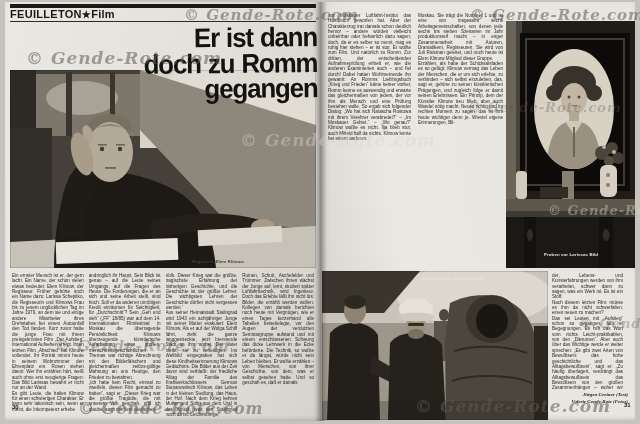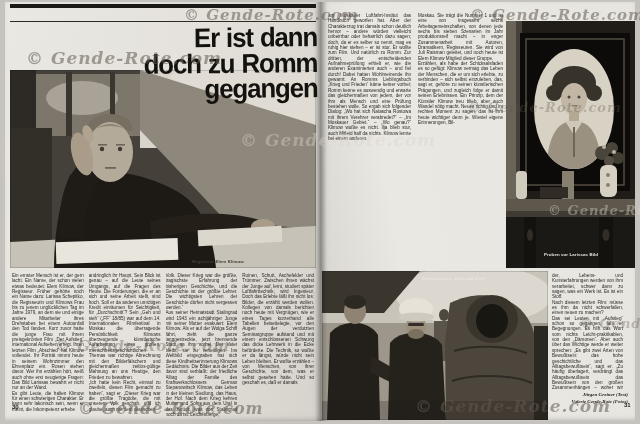--- a/index.html
+++ b/index.html
@@ -50,20 +50,21 @@
   .wm-dark{color:rgba(96,89,79,.55);}
   .wm-light{color:rgba(216,211,200,.42);}
 </style>
 </head>
 <body>
 
 <div class="scan">
 
   <div class="page page-left">
     <div class="topbar"></div>
+    <div class="kicker"><span>FEUILLETON</span><span class="star">★</span><span>Film</span></div>
     <div class="kicker-rule"></div>
 
     <div class="photo ph-main">
       <svg width="306" height="198" viewBox="0 0 306 198">
         <rect width="306" height="198" fill="#45413a"></rect>
         <rect x="130" y="0" width="176" height="78" fill="#d8d4cb"></rect>
         <ellipse cx="245" cy="28" rx="95" ry="48" fill="#e0dcd3"></ellipse>
         <path d="M130,0 L306,55 L306,160 L215,150 L130,60 Z" fill="#8e877b"></path>
         <rect x="26" y="4" width="104" height="62" fill="#7c766b"></rect>
         <ellipse cx="72" cy="28" rx="36" ry="17" fill="#a9a296"></ellipse>

